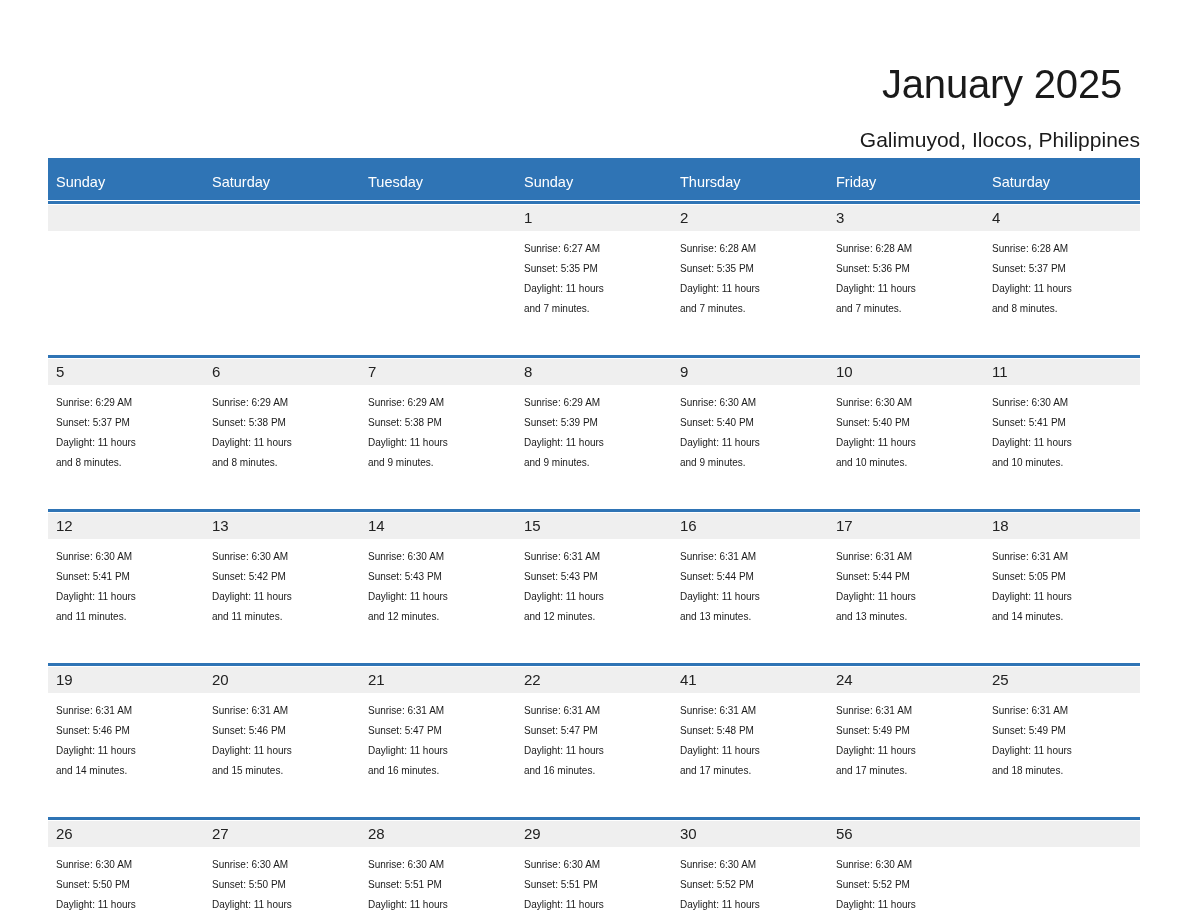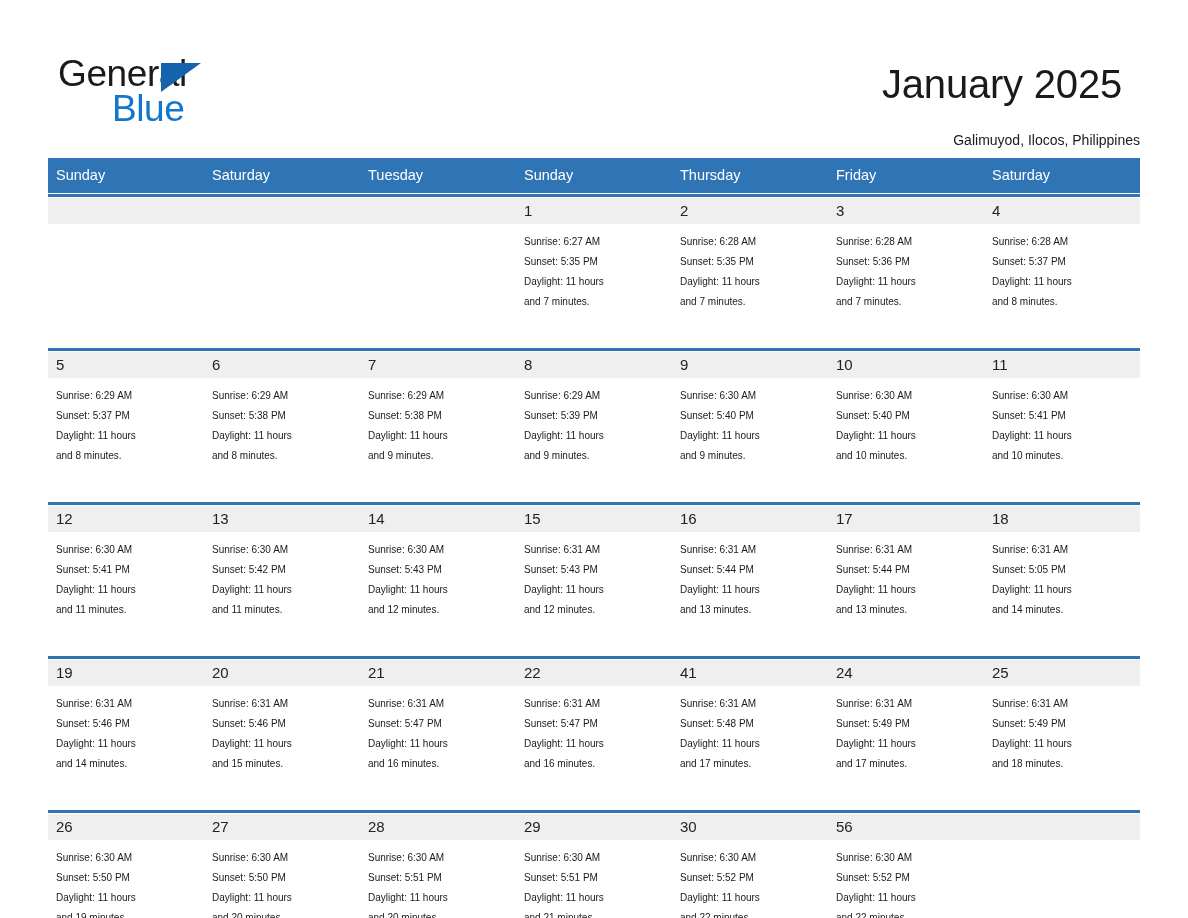--- a/index.html
+++ b/index.html
@@ -72,21 +72,21 @@
   }
   .cal-title {
     font-size: 40px;
     line-height: 48px;
     color: #1a1a1a;
     font-weight: 400;
     margin: 18px;
     letter-spacing: -0.2px;
   }
   .cal-subtitle {
-    font-size: 14px;
+    font-size: 21px;
     line-height: 28px;
     color: #1a1a1a;
     font-weight: 400;
     margin: 14px 0 0 0;
   }
 
   
   .calendar {
     position: absolute;
     left: 48px;
@@ -94,21 +94,21 @@
     width: 1092px;
     border-collapse: collapse;
     table-layout: fixed;
   }
   .calendar th {
     background: #2f74b5;
     color: #ffffff;
     font-size: 14.5px;
     font-weight: 400;
     text-align: left;
-    padding: 9px 0 10px 8px;
+    padding: 16px 0 10px 8px;
     height: 33px;
     border: none;
   }
   .week-row td {
     vertical-align: top;
     padding: 0;
     border: none;
     height: 135px;
   }
   .cell {
@@ -145,25 +145,20 @@
   }
   .gap-row td { height: 14px; padding: 0; border: none; background: #ffffff; }
 </style>
 </head>
 <body>
 
 <div class="page">
 
   <div class="masthead">
 
-    <div class="logo">
-      <span class="logo-general">General</span>
-      <span class="logo-tri"></span>
-      <span class="logo-blue">Blue</span>
-    </div>
 
     <div class="title-block">
       <h1 class="cal-title">January 2025</h1>
       <div class="cal-subtitle">Galimuyod, Ilocos, Philippines</div>
     </div>
 
   </div>
 
   <table class="calendar">
     <colgroup>

